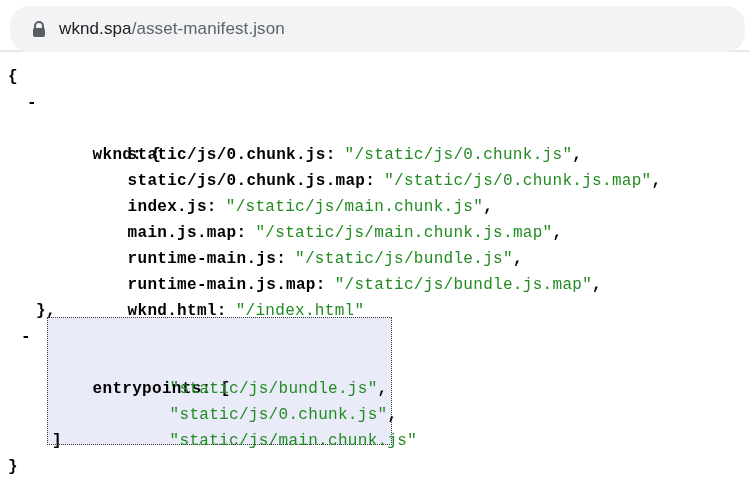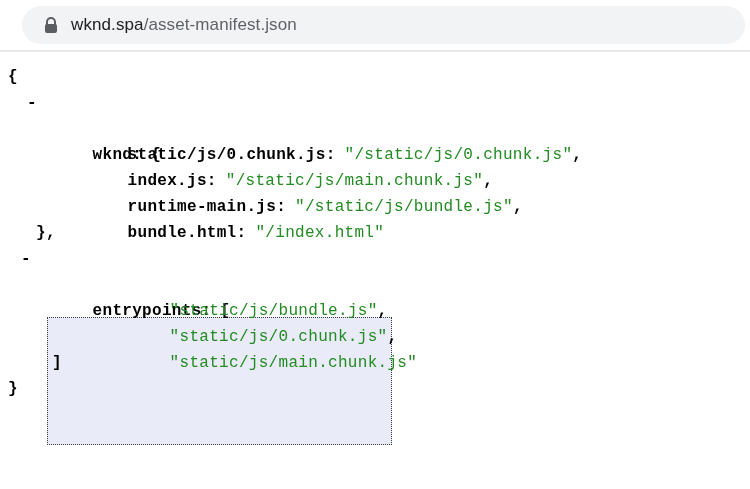--- a/index.html
+++ b/index.html
@@ -6,21 +6,21 @@
   body{
     width:750px;height:489px;overflow:hidden;background:#ffffff;
     font-family:"Liberation Sans",sans-serif;
   }
   
   .toolbar{
     position:relative;height:52px;background:#ffffff;
     border-bottom:2px solid #e7e8ea;box-sizing:border-box;
   }
   .omnibox{
-    position:absolute;left:22px;right:5px;top:6px;height:38px;
+    position:absolute;left:10px;right:5px;top:6px;height:46px;
     background:#f1f3f4;border-radius:19px;
     display:flex;align-items:center;
     padding:0 16px 0 22px;box-sizing:border-box;cursor:text;
   }
   .lock{flex:0 0 auto;display:flex;align-items:center;}
   .urltext{
     margin-left:13px;font-size:17px;color:#202124;letter-spacing:.1px;
     white-space:nowrap;
   }
   .urlpath{color:#5f6368;}
@@ -72,27 +72,36 @@
 
   <div class="line plkey">
     <span class="marker m-files">-</span>
     <span>wknd:</span><span class="sp">{</span>
   </div>
 
   <div class="line plnest">
     <span>static/js/0.chunk.js:</span><span class="str sp">"/static/js/0.chunk.js"</span><span>,</span>
   </div>
   <div class="line plnest">
+    <span>static/js/0.chunk.js.map:</span><span class="str sp">"/static/js/0.chunk.js.map"</span><span>,</span>
+  </div>
+  <div class="line plnest">
     <span>index.js:</span><span class="str sp">"/static/js/main.chunk.js"</span><span>,</span>
+  </div>
+  <div class="line plnest">
+    <span>main.js.map:</span><span class="str sp">"/static/js/main.chunk.js.map"</span><span>,</span>
   </div>
   <div class="line plnest">
     <span>runtime-main.js:</span><span class="str sp">"/static/js/bundle.js"</span><span>,</span>
   </div>
   <div class="line plnest">
-    <span>bundle.html:</span><span class="str sp">"/index.html"</span><span></span>
+    <span>runtime-main.js.map:</span><span class="str sp">"/static/js/bundle.js.map"</span><span>,</span>
+  </div>
+  <div class="line plnest">
+    <span>wknd.html:</span><span class="str sp">"/index.html"</span><span></span>
   </div>
 
   <div class="line plclose"><span>},</span></div>
 
   <div class="line plkey">
     <span class="marker m-entry">-</span>
     <span>entrypoints:</span><span class="sp">[</span>
   </div>
 
   <div class="line plitem">

